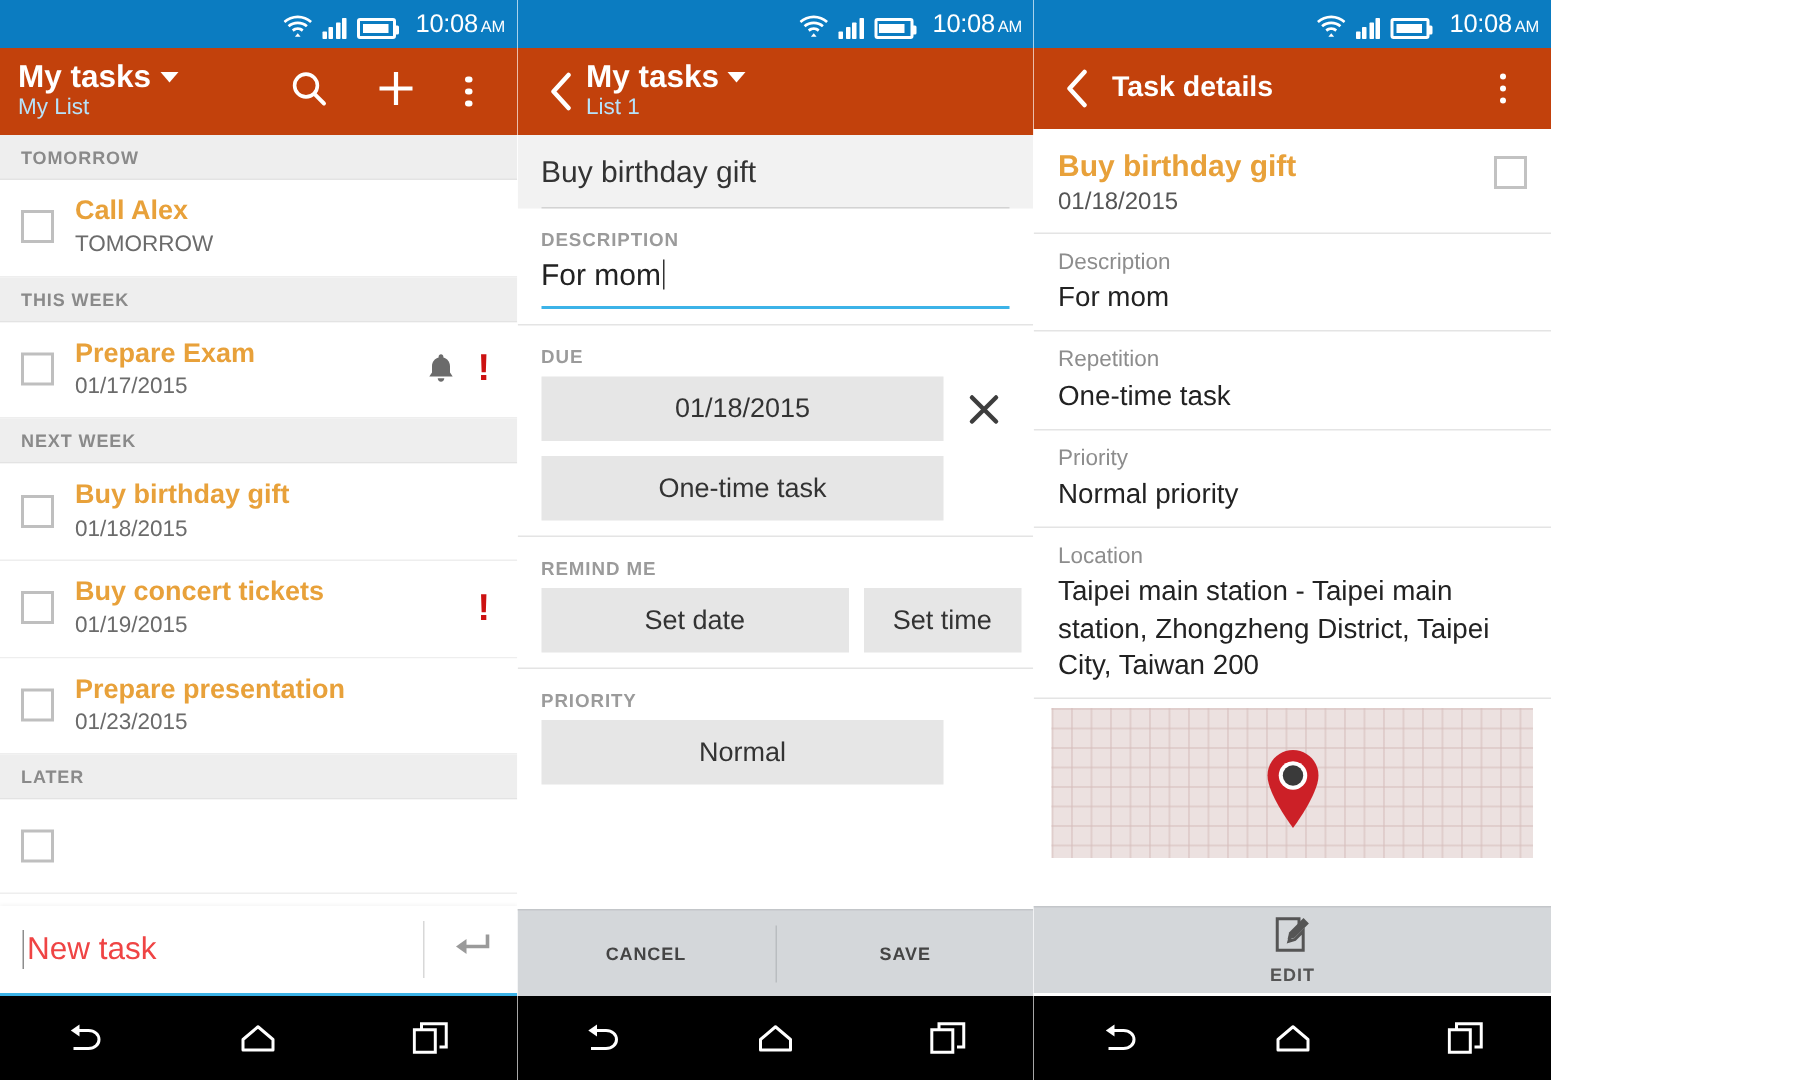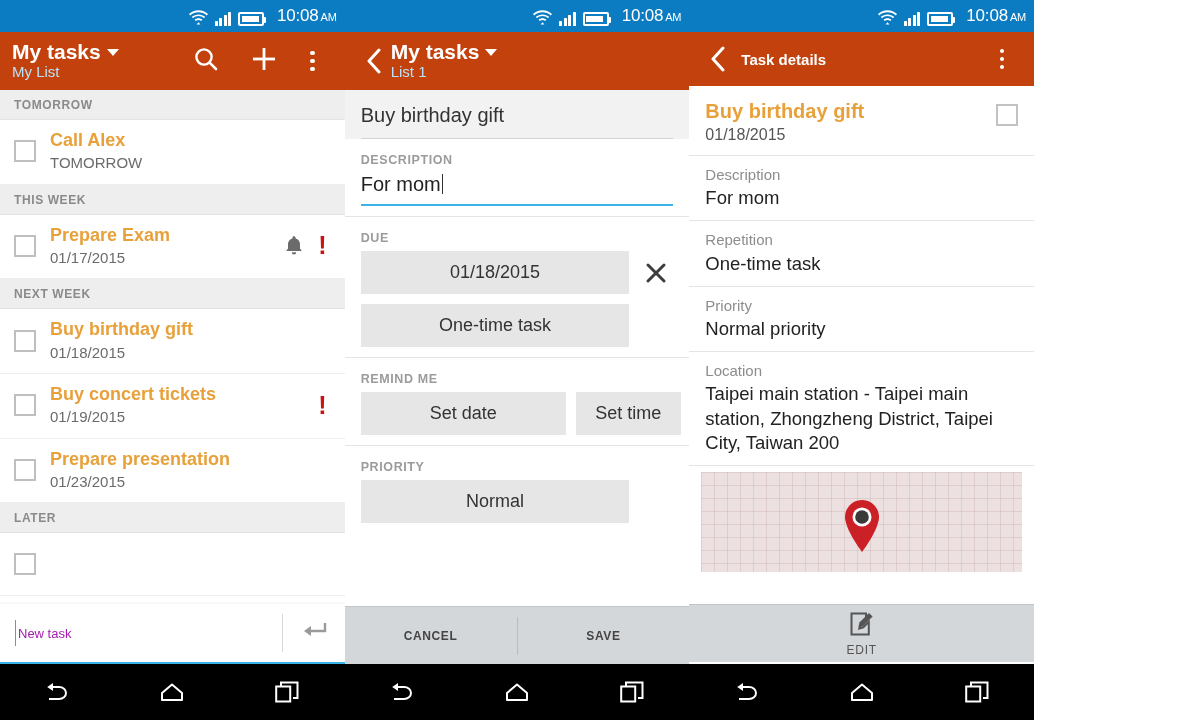--- a/index.html
+++ b/index.html
@@ -48,21 +48,21 @@
     font-size:0;
   }
   .ab-back svg { display:block; }
   .ab-titles { display:flex; flex-direction:column; justify-content:center; flex:1 1 auto;
                min-width:0; }
   .ab-title { font-size:21px; font-weight:bold; line-height:1.12; white-space:nowrap; }
   .ab-title .caret { display:inline-block; width:0; height:0; margin-left:6px;
                      border-left:6px solid transparent; border-right:6px solid transparent;
                      border-top:7px solid #fff; vertical-align:middle; position:relative; top:-1px;}
   .ab-sub { font-size:15px; color:#b7e2fa; line-height:1.25; white-space:nowrap; }
-  .ab-plain-title { font-size:15px; font-weight:bold; margin-left:6px; }
+  .ab-plain-title { font-size:19px; font-weight:bold; margin-left:6px; }
   .ab-actions { display:flex; align-items:center; gap:0; flex:none; }
   .ab-btn { width:58px; height:58px; display:flex; align-items:center; justify-content:center; }
   .ab-btn.small { width:40px; }
   .dots { display:flex; flex-direction:column; gap:3.5px; align-items:center; }
   .dots i { width:4.5px; height:4.5px; background:#fff; border-radius:50%; display:block; }
 
   
   .list { flex:1 1 auto; overflow:hidden; background:#fff; position:relative; }
   .sect {
     background:#eeeeee; color:#8a8a8a; font-size:12px; font-weight:bold;
@@ -80,21 +80,21 @@
   .task-icons { display:flex; align-items:center; gap:14px; flex:none; padding-right:4px;}
   .bell svg { display:block; }
   .bang { color:#cc1111; font-size:25px; font-weight:bold; line-height:1; }
 
   
   .newtask {
     position:absolute; left:0; right:0; bottom:0; height:60px; background:#fff;
     display:flex; align-items:center; border-bottom:2px solid #3cb3e8;
     box-shadow:0 -1px 3px rgba(0,0,0,0.05);
   }
-  .newtask .ph { flex:1 1 auto; color:#a21caf; font-size:13px; padding-left:18px;
+  .newtask .ph { flex:1 1 auto; color:#ef4444; font-size:21px; padding-left:18px;
                  position:relative; }
   .newtask .ph:before { content:""; position:absolute; left:15px; top:50%;
      transform:translateY(-50%); width:1px; height:26px; background:#8d8d8d; }
   .newtask .divider { width:1px; height:38px; background:#d8d8d8; }
   .newtask .enter { width:62px; display:flex; align-items:center; justify-content:center; }
 
   
   .form { flex:1 1 auto; overflow:hidden; background:#fff; display:flex; flex-direction:column; }
   .form-title-wrap { background:#f2f2f2; padding:14px 16px 0 16px; }
   .form-title { font-size:20px; color:#333; padding-bottom:11px;
@@ -141,21 +141,21 @@
   .d-value.multi { line-height:1.32; }
   .map { height:100px; margin:6px 12px 0 12px; background:#ece1e0; position:relative;
          background-image:
            linear-gradient(to right, rgba(214,190,188,.55) 1px, transparent 1px),
            linear-gradient(to bottom, rgba(214,190,188,.55) 1px, transparent 1px);
          background-size:13px 13px; }
   .pin { position:absolute; left:50%; top:26px; transform:translateX(-50%); }
   .editbar { position:absolute; left:0; right:0; bottom:58px; height:58px;
              background:#d4d7da; border-top:1px solid #c3c6c9;
              display:flex; flex-direction:column; align-items:center; justify-content:center; }
-  .editbar .lbl { font-size:12px; font-weight:normal; color:#555; letter-spacing:0.7px;
+  .editbar .lbl { font-size:12px; font-weight:bold; color:#555; letter-spacing:0.7px;
                   margin-top:2px; }
 
   
   .navbar { height:56px; background:#000; display:flex; align-items:center;
             justify-content:space-around; flex:none; }
   .navbar div { width:70px; display:flex; align-items:center; justify-content:center; }
   .navbar svg { display:block; }
 </style>
 </head>
 <body>

